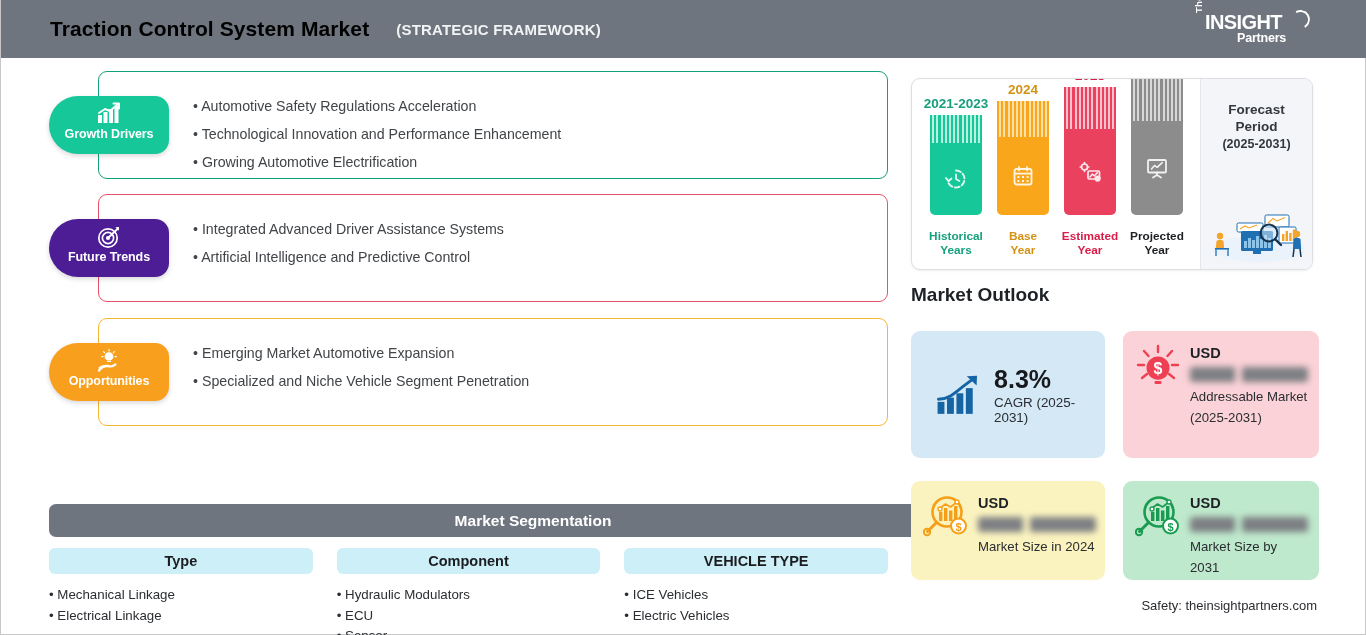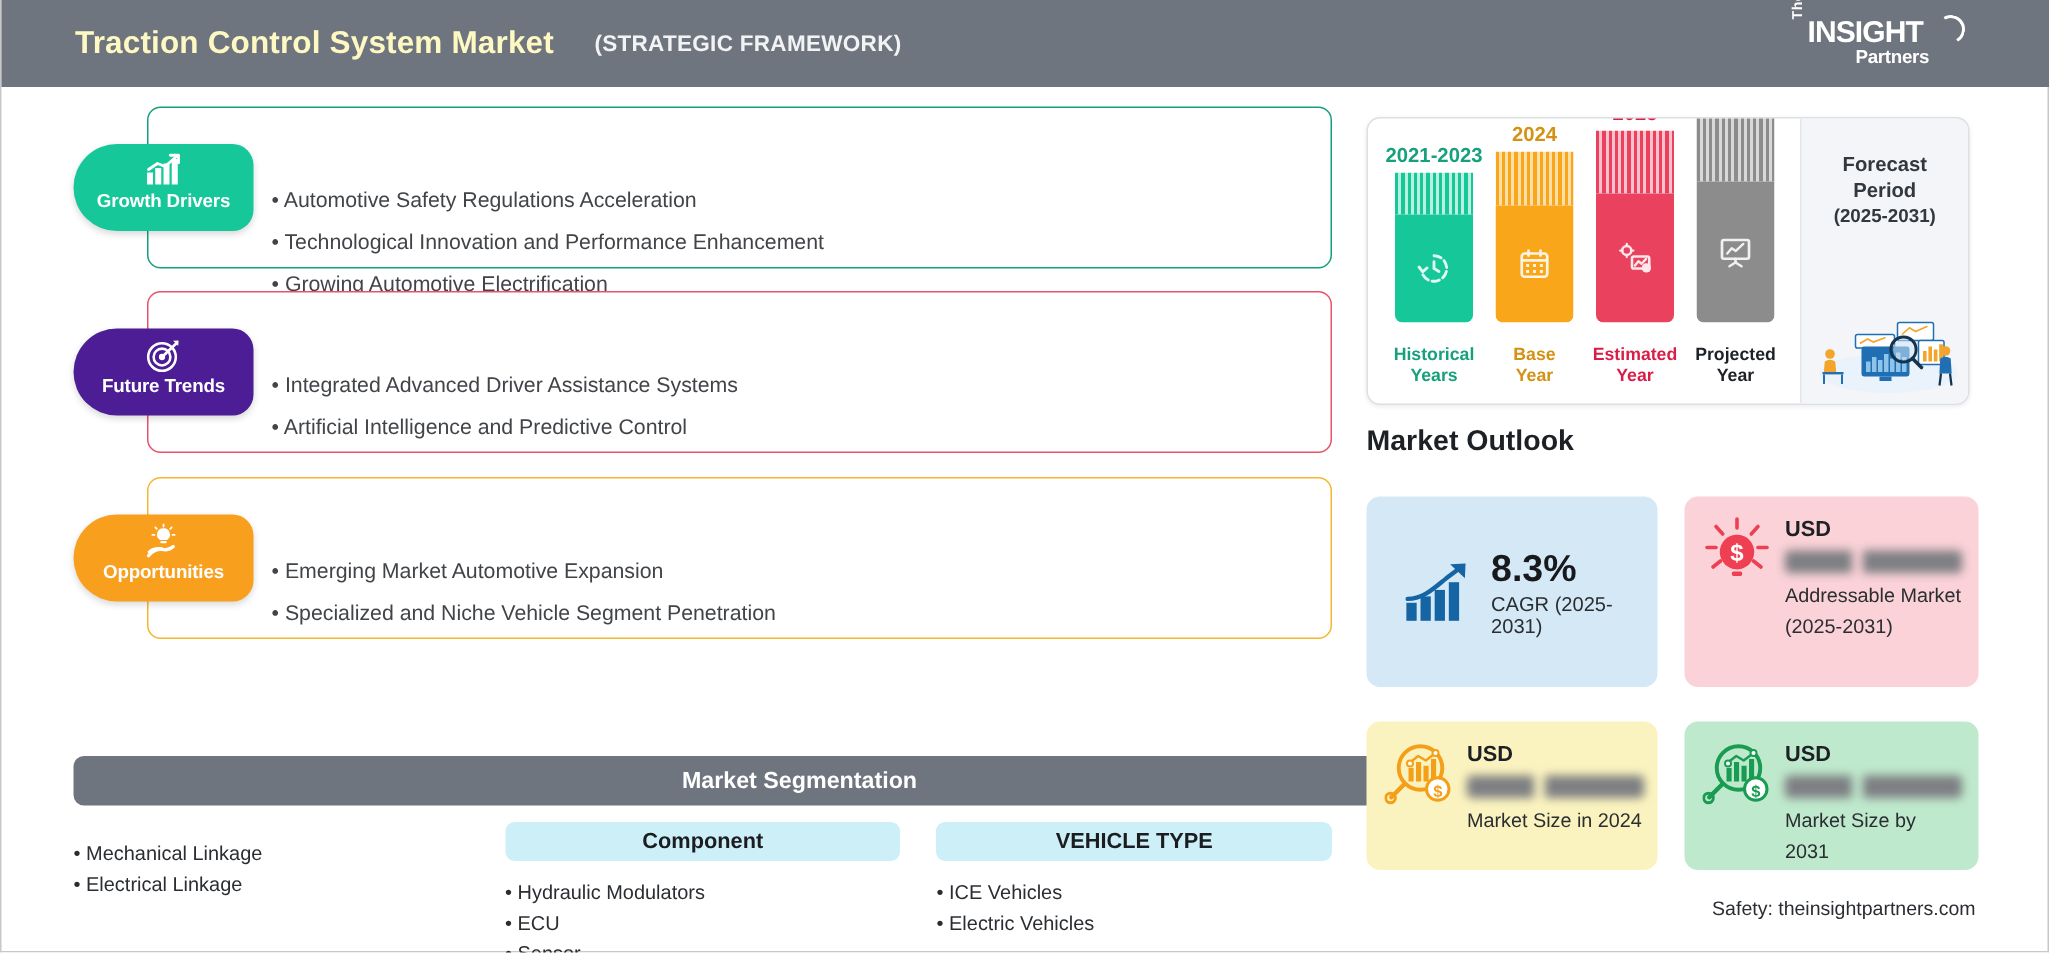--- a/index.html
+++ b/index.html
@@ -20,21 +20,21 @@
 
   
   .header {
     position: absolute; left: 0; top: 0;
     width: 1366px; height: 58px;
     background: #6f757e;
     display: flex; align-items: center;
   }
   .header-title {
     margin-left: 49px;
-    color: #fef9c3;
+    color: #000000;
     font-size: 21px;
     font-weight: bold;
     letter-spacing: 0.1px;
   }
   .header-sub {
     margin-left: 27px;
     color: #f2f3f4;
     font-size: 15px;
     font-weight: bold;
     letter-spacing: 0.2px;
@@ -106,22 +106,21 @@
     font-size: 12.5px;
     font-weight: bold;
     margin-top: 1px;
     letter-spacing: -0.1px;
     white-space: nowrap;
   }
   .badge-icon { width: 26px; height: 24px; display:block; }
 
   .bullets {
     position: absolute;
-    left: 180px;
-    margin-top: 28px;
+    left: 192px;
   }
   .bullet {
     font-size: 14.2px;
     color: #414448;
     line-height: 28px;
     white-space: nowrap;
   }
   .bullet::before {
     content: "• ";
     color: #414448;
@@ -325,20 +324,21 @@
         <div class="bullet">Emerging Market Automotive Expansion</div>
         <div class="bullet">Specialized and Niche Vehicle Segment Penetration</div>
       </div>
     </div>
 
     <div class="seg-title-bar">
       <span>Market Segmentation</span>
     </div>
     <div class="seg-cols">
       <div class="seg-col">
+        <div class="seg-head">Type</div>
         <div class="seg-list">
           <div class="seg-item">Mechanical Linkage</div>
           <div class="seg-item">Electrical Linkage</div>
         </div>
       </div>
       <div class="seg-col">
         <div class="seg-head">Component</div>
         <div class="seg-list">
           <div class="seg-item">Hydraulic Modulators</div>
           <div class="seg-item">ECU</div>

